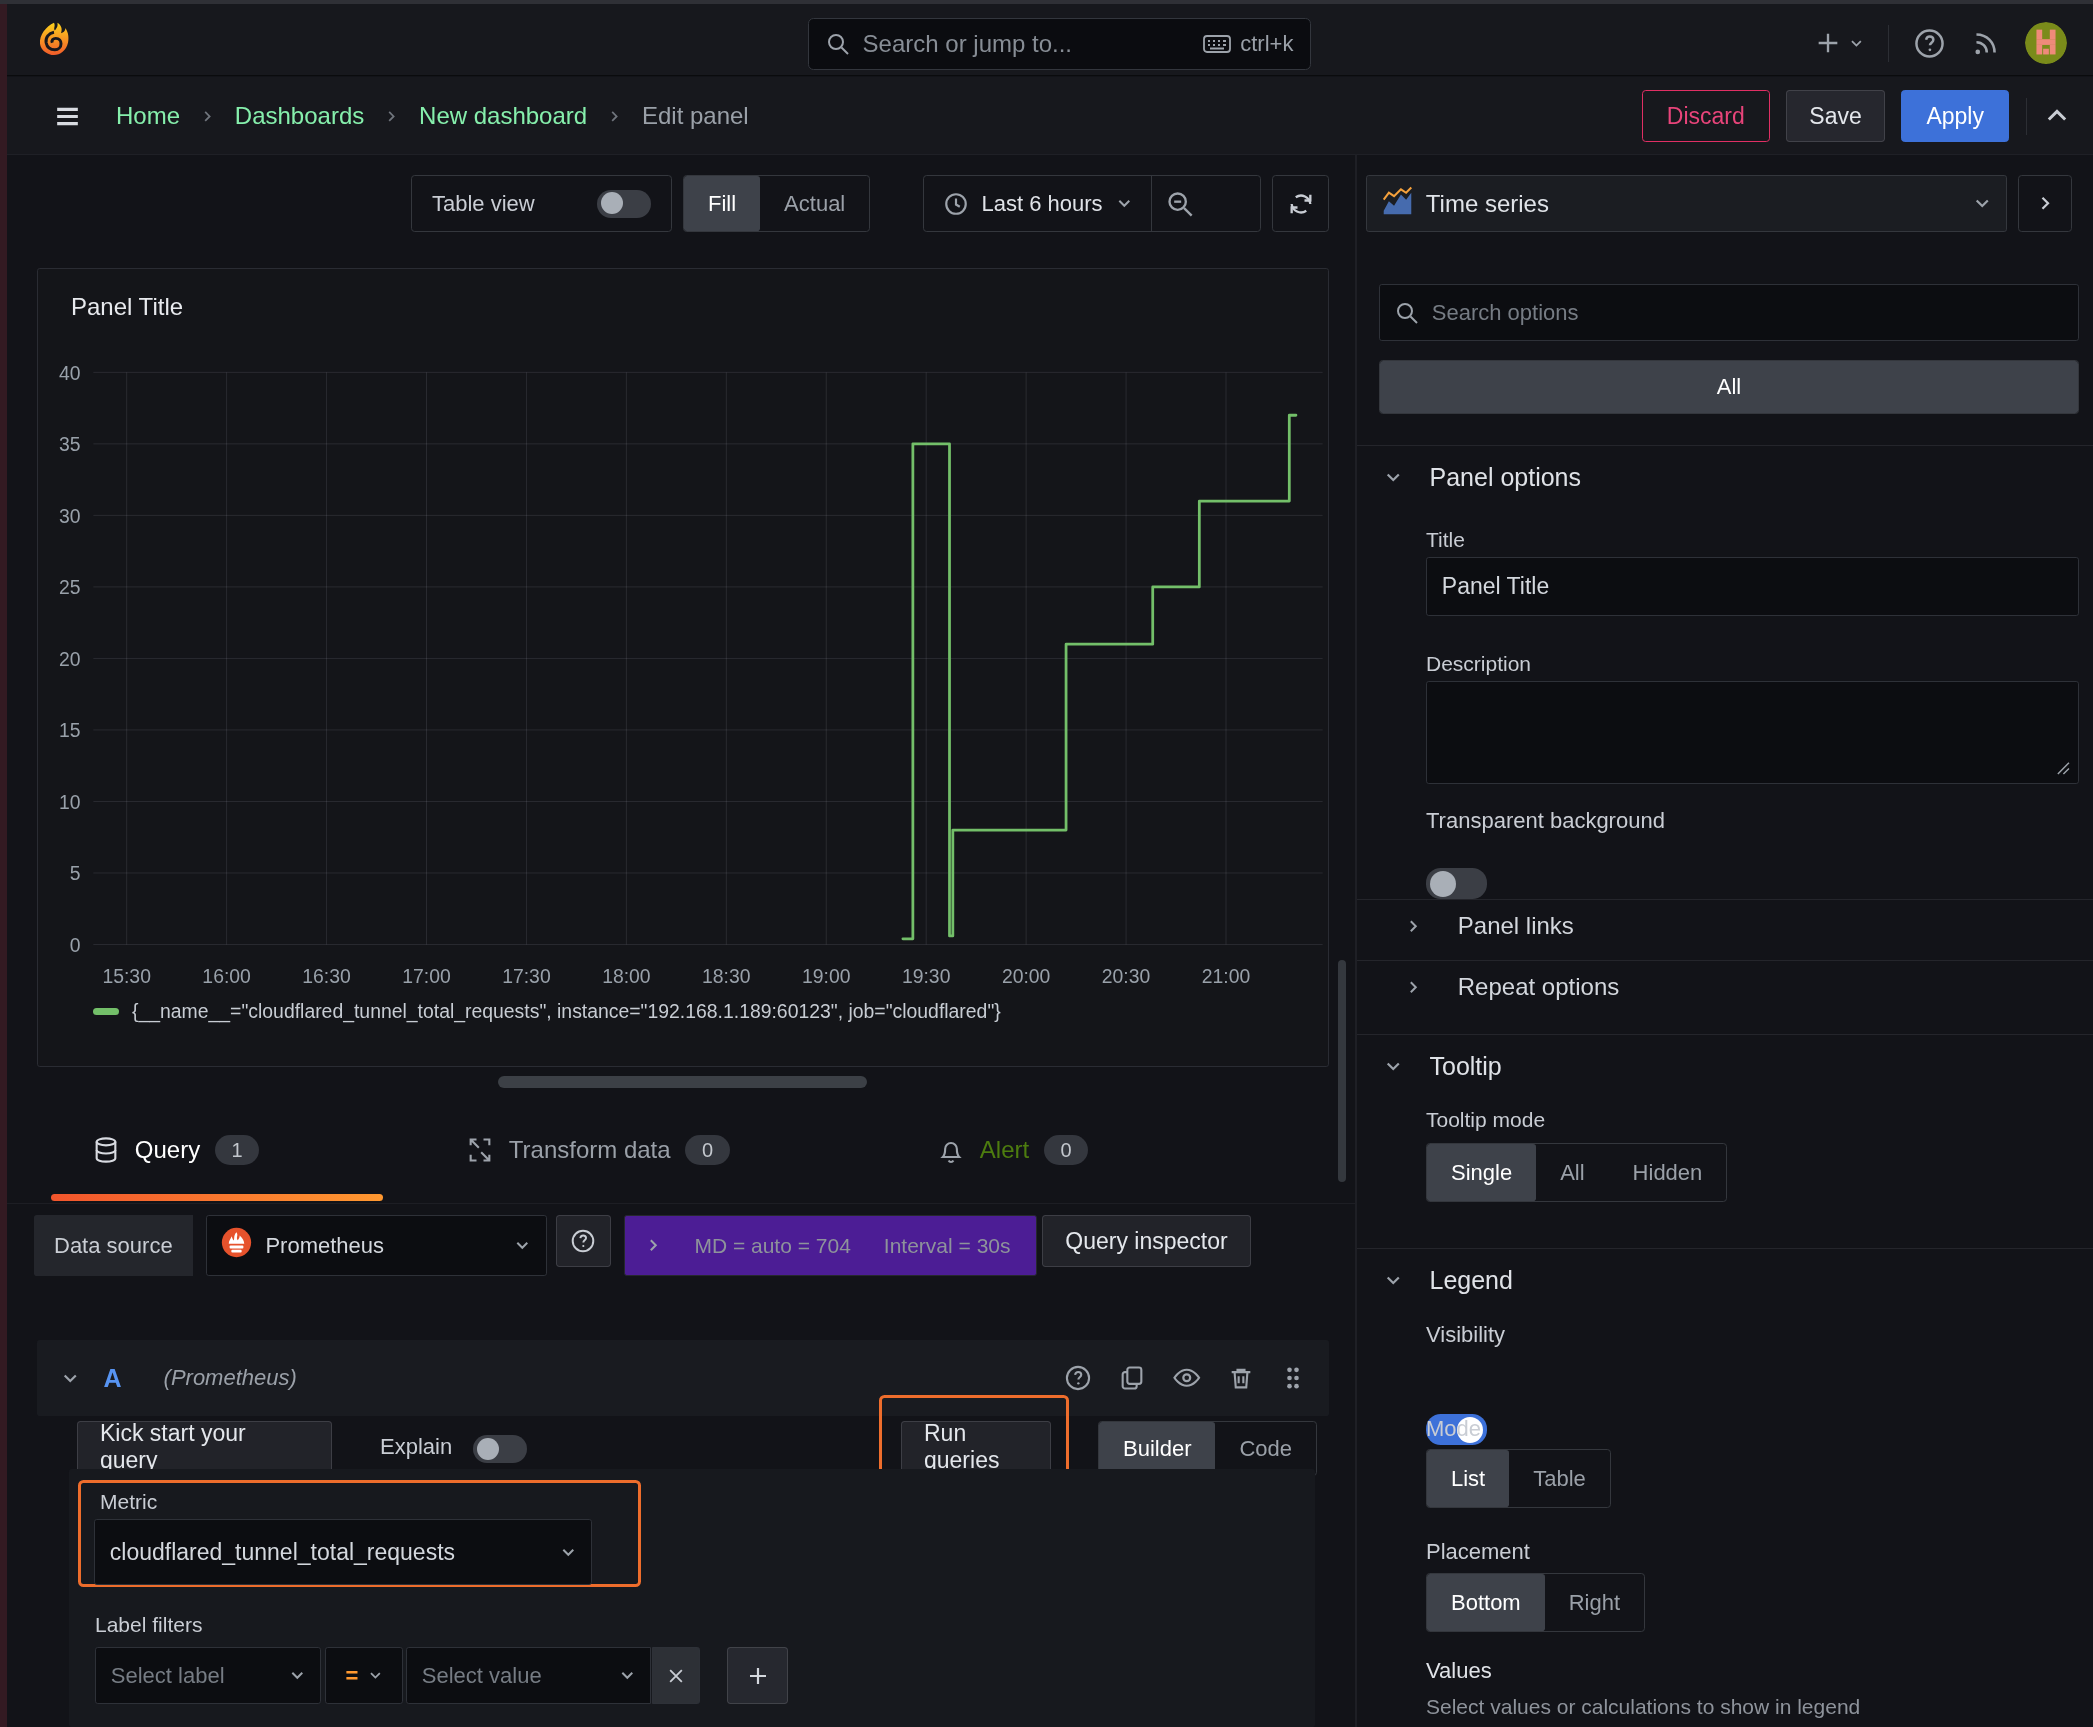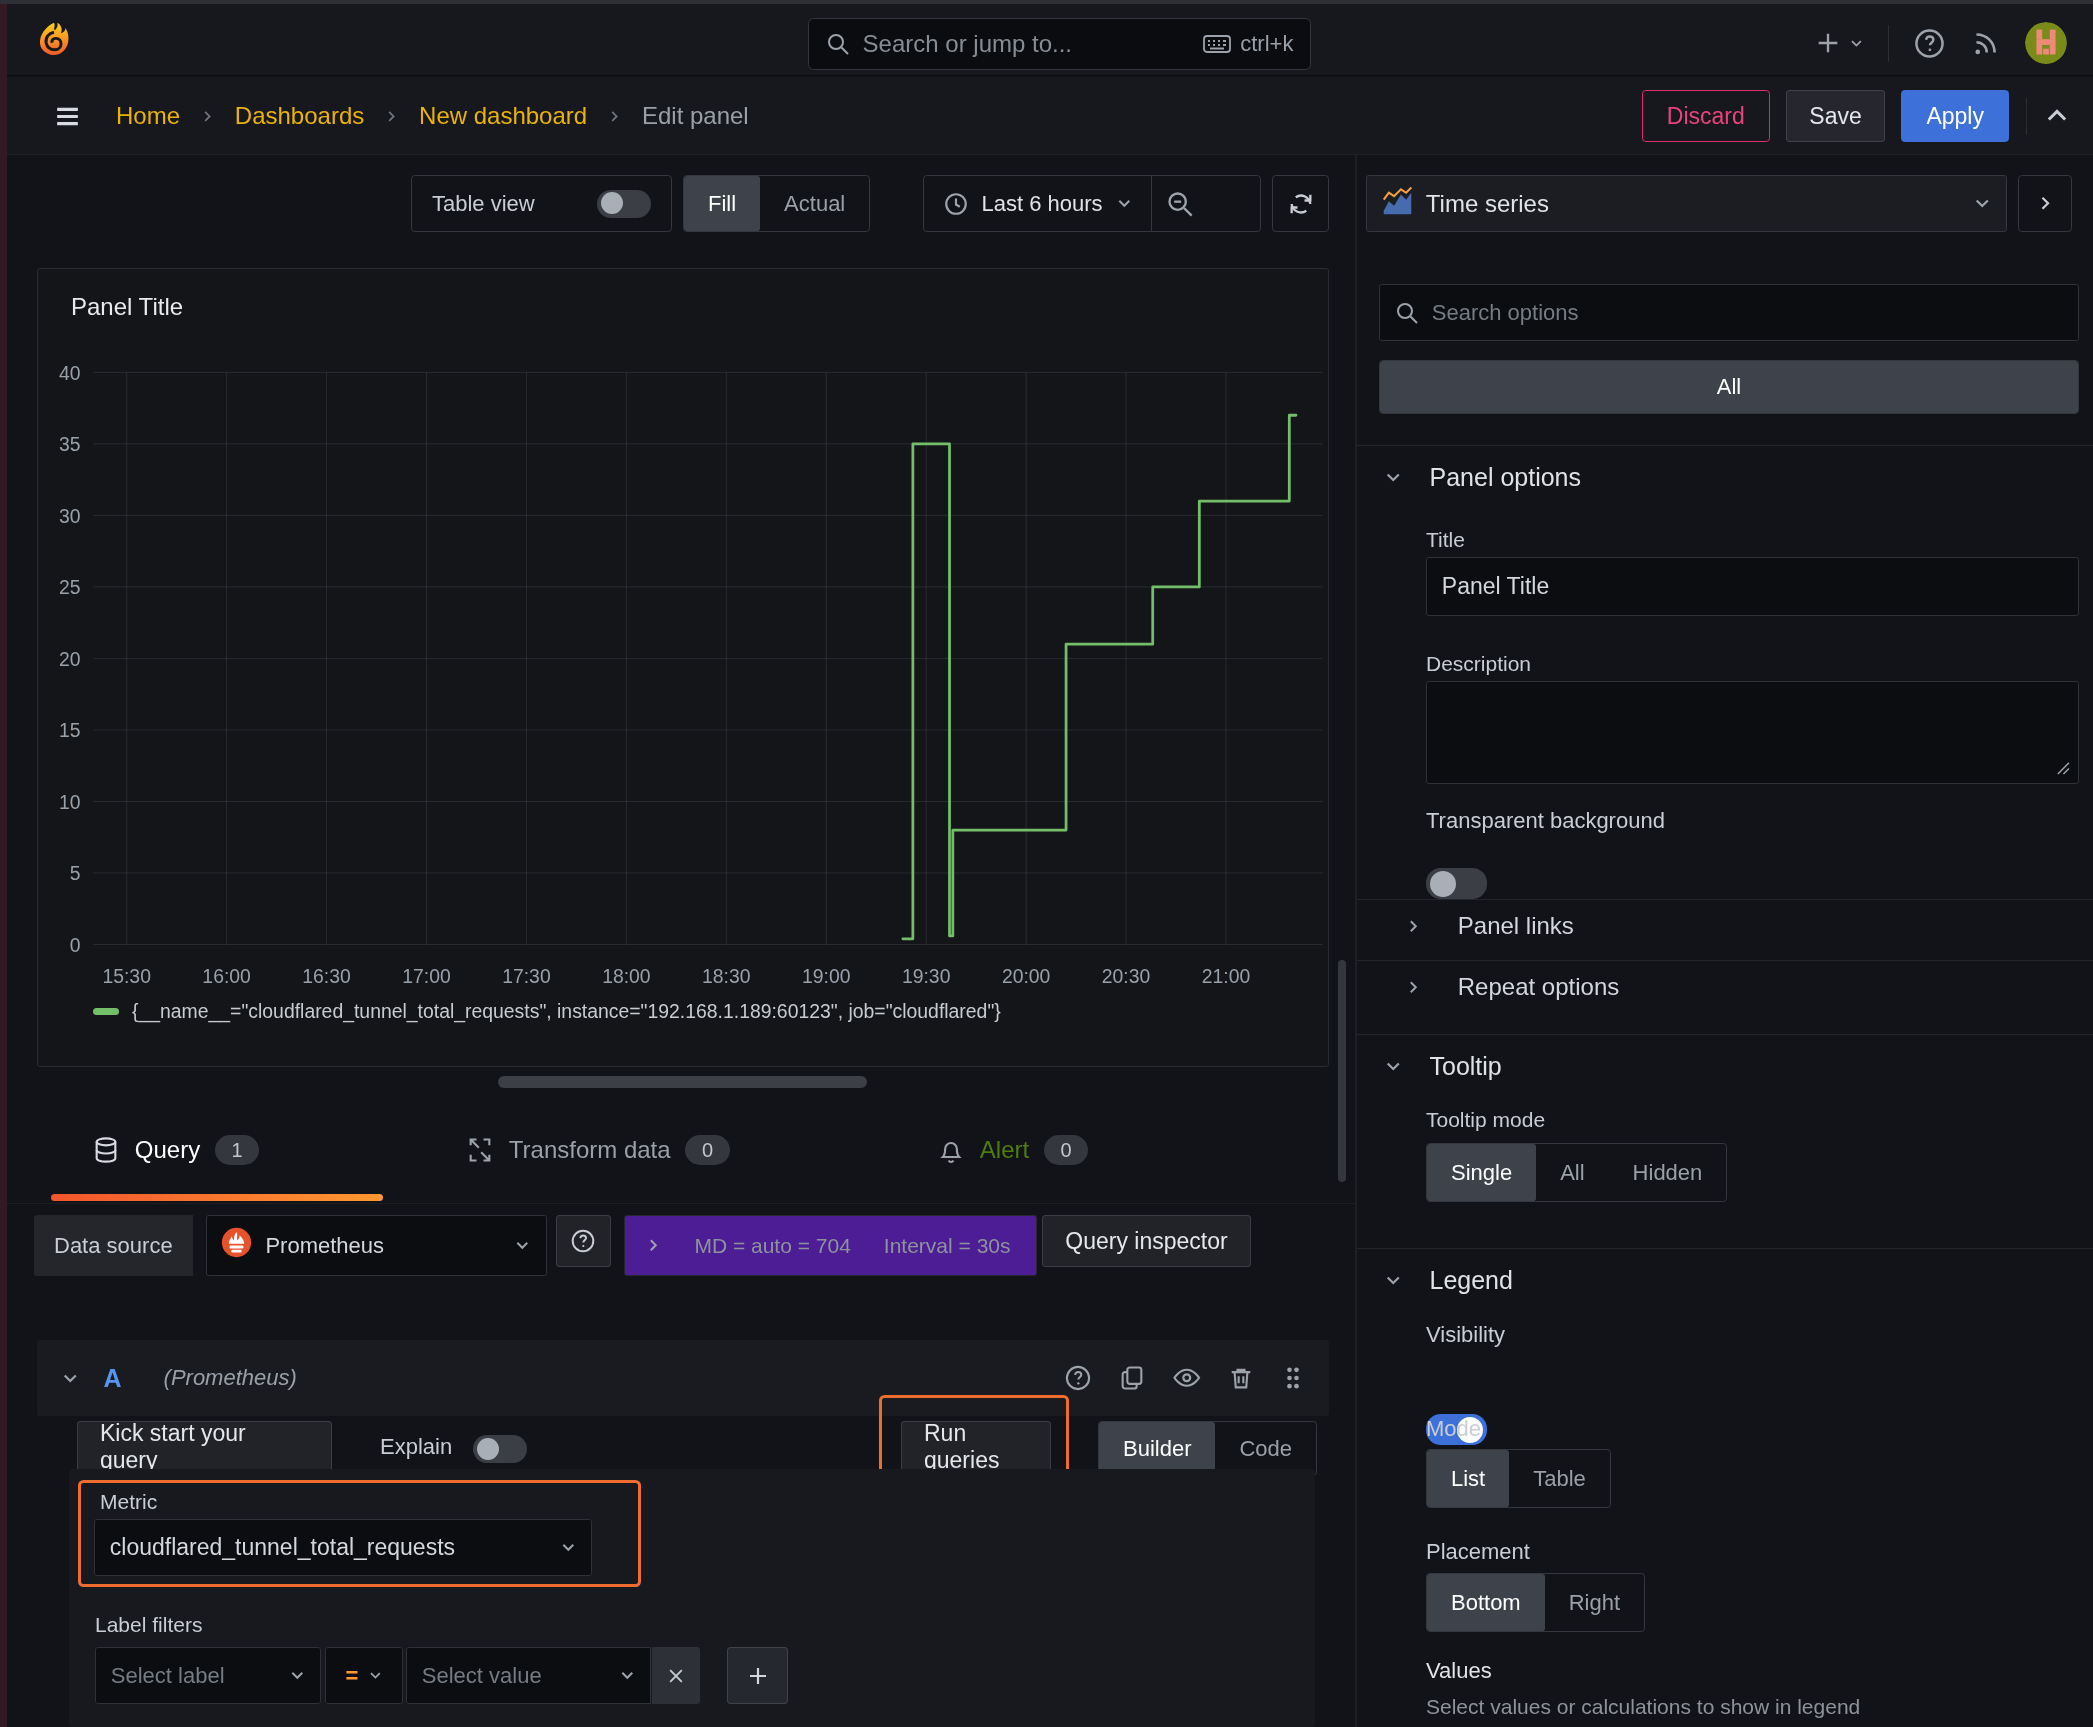--- a/index.html
+++ b/index.html
@@ -24,21 +24,21 @@
   .searchbox .ph { color:#878d95; font-size:24px; flex:1; }
   .searchbox .kshort { color:#9aa0a8; font-size:22px; display:flex; align-items:center; gap:9.2px; }
 
   .tb-right { right:0; top:3.7px; height:72px; display:flex; align-items:center; gap:24px; padding-right:26px; }
   .vdiv { width:0.9px; height:37px; background:#2c2e34; }
 
   .avatar { width:42px; height:42px; border-radius:50%; overflow:hidden; }
 
   
   .crumbs { left:52px; top:77px; height:78px; display:flex; align-items:center; gap:20px; }
-  .crumbs .item { font-size:24px; color:#eab308; }
+  .crumbs .item { font-size:24px; color:#86efac; }
   .crumbs .dim { color:#9aa0a8; }
   .crumb-actions { right:0; top:77px; height:78px; display:flex; align-items:center; gap:16.6px; padding-right:22px; }
   .btn { display:flex; align-items:center; justify-content:center; border-radius:3.7px; font-size:23px; height:52px; cursor:pointer; }
   .btn-danger { border:0.9px solid #e02f64; color:#e8447a; background:transparent; padding:0 24px; }
   .btn-secondary { background:rgba(204,204,220,0.09); border:0.9px solid rgba(204,204,220,0.16); color:#e4e7ec; padding:0 22px; }
   .btn-primary { background:#3d71d9; color:#ffffff; border:0.9px solid #3d71d9; padding:0 24px; }
 
   
   .pill { border:0.9px solid #34373d; border-radius:3.7px; background:transparent; display:flex; align-items:center; color:#c9cdd4; font-size:22px; }
   .seg { border:0.9px solid #34373d; border-radius:3.7px; display:flex; overflow:hidden; }
@@ -451,21 +451,21 @@
 
   <div class="abs seg" style="left:1098px;top:1421px;height:55px;">
     <div class="sel">Builder</div>
     <div>Code</div>
   </div>
 
   <div class="abs editor-card"></div>
 
   <div class="abs hl-box" style="left:78px;top:1480px;width:563px;height:107px;"></div>
   <span class="abs small-label" style="left:100px;top:1490px;">Metric</span>
-  <div class="abs input" style="left:94px;top:1519px;width:498px;height:57px;font-size:23px;">
+  <div class="abs input" style="left:94px;top:1519px;width:498px;height:66px;font-size:23px;">
     <span>cloudflared_tunnel_total_requests</span>
     <span class="icon ml-auto">
       <svg width="16.6" height="16.6" viewBox="0 0 20 20" fill="none" stroke="currentColor" stroke-width="2.4">
           <path d="M4 7l6 6 6-6"></path>
         </svg>
     </span>
   </div>
 
   <span class="abs small-label" style="left:95px;top:1613px;">Label filters</span>
 

